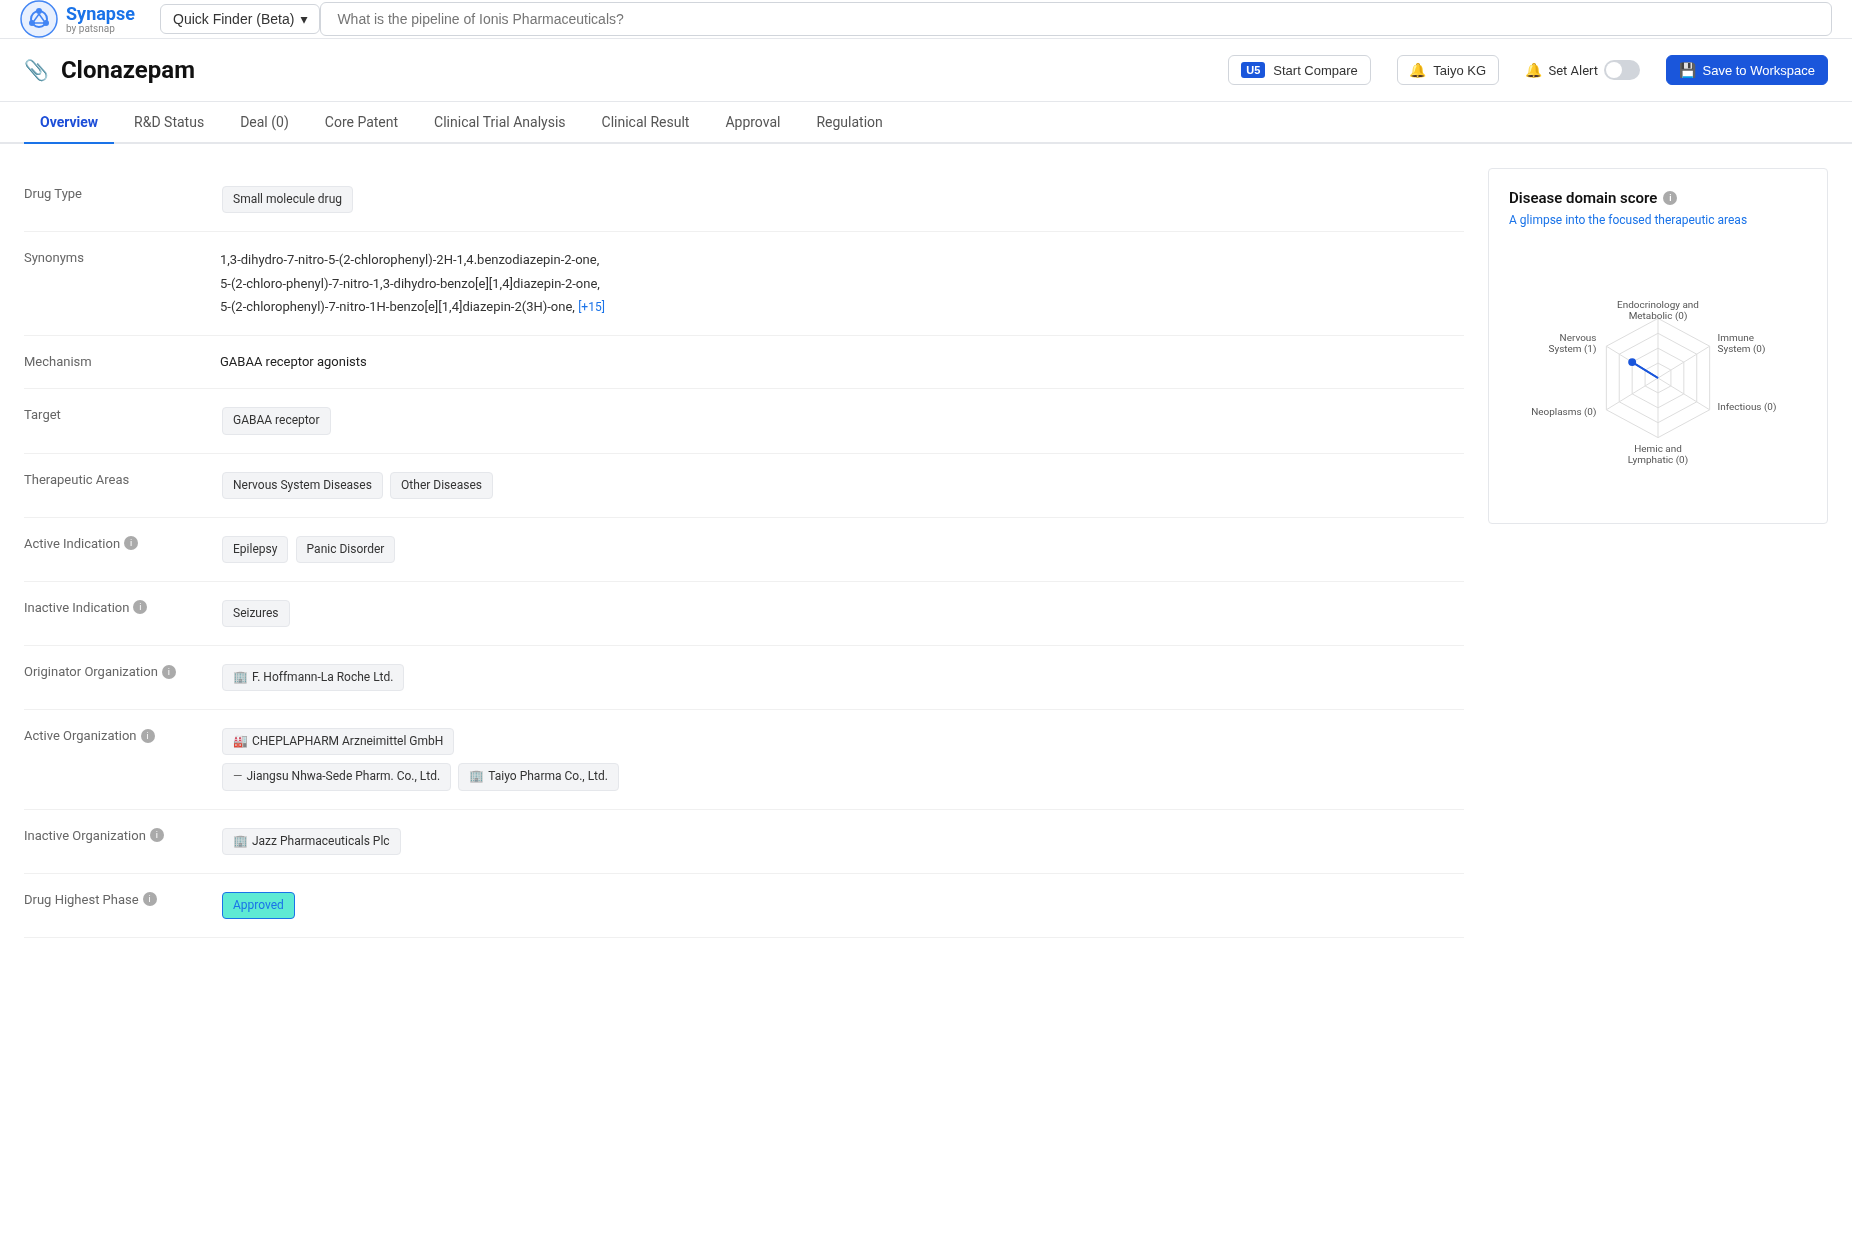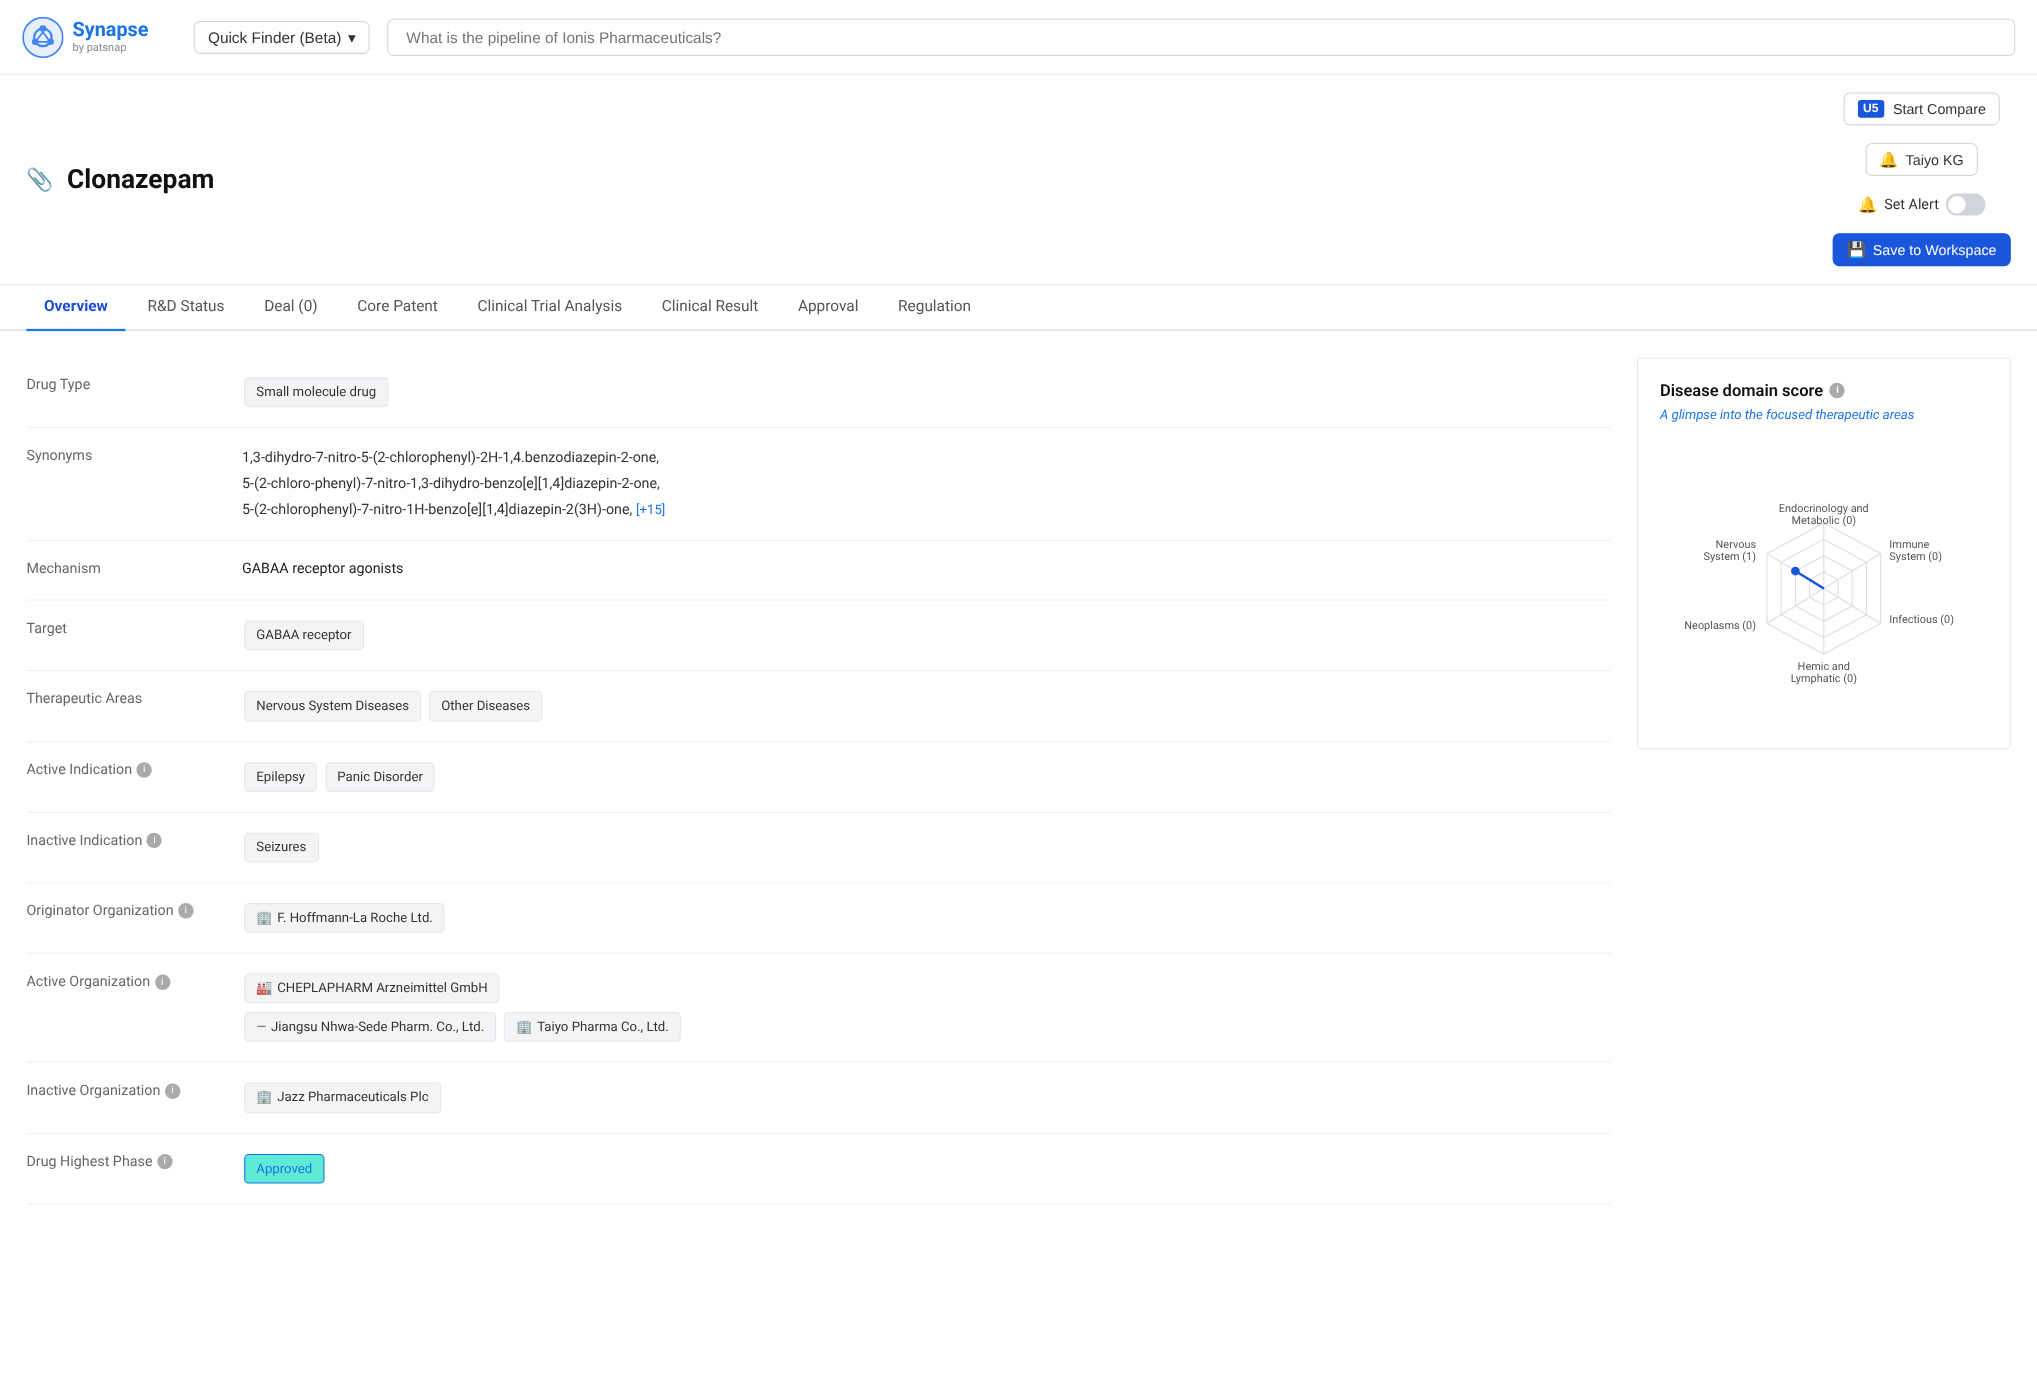--- a/index.html
+++ b/index.html
@@ -4,22 +4,21 @@
   <style>
     * { box-sizing: border-box; margin: 0; padding: 0; }
     body { font-family: -apple-system, BlinkMacSystemFont, 'Segoe UI', Roboto, sans-serif; font-size: 14px; color: #333; background: #fff; }
 
     
     .navbar {
       display: flex;
       align-items: center;
       padding: 8px 20px;
       border-bottom: 1px solid #e5e7eb;
-      gap: 16px;
-      height: 68px;
+      height: 39px;
     }
     .logo-area {
       display: flex;
       align-items: center;
       gap: 8px;
       min-width: 140px;
     }
     .logo-icon {
       width: 38px;
       height: 38px;
@@ -65,22 +64,21 @@
       color: #111;
       flex: 1;
     }
     .drug-icon {
       font-size: 20px;
       color: #555;
     }
     .header-actions {
       display: flex;
       align-items: center;
-      gap: 16px;
-      flex-direction: column;
+      gap: 26px;
     }
     .action-btn {
       display: flex;
       align-items: center;
       gap: 6px;
       padding: 6px 12px;
       border: 1px solid #d1d5db;
       border-radius: 6px;
       background: #fff;
       cursor: pointer;
@@ -237,21 +235,20 @@
       color: #111;
       margin-bottom: 6px;
       display: flex;
       align-items: center;
       gap: 6px;
     }
     .side-panel-subtitle {
       font-size: 12px;
       color: #1a73e8;
       margin-bottom: 16px;
-      font-style: italic;
     }
 
     
     .radar-container {
       display: flex;
       justify-content: center;
       align-items: flex-end;
       height: 260px;
     }
 

